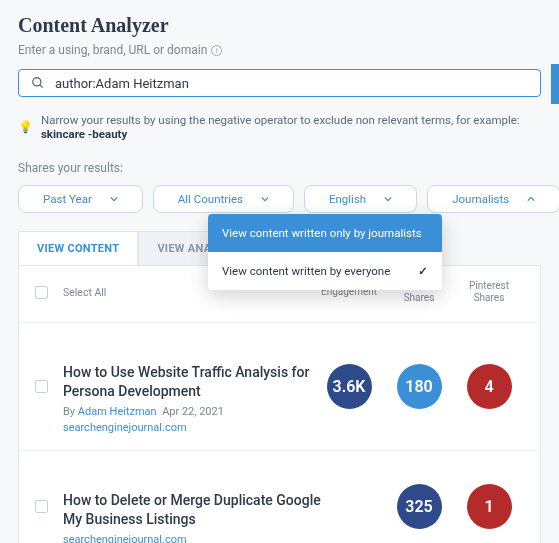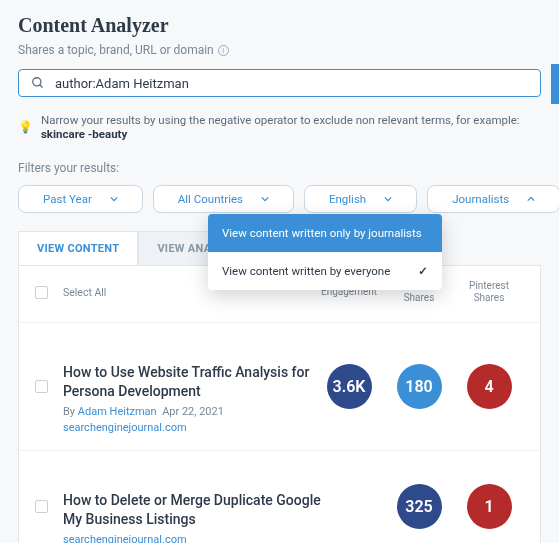--- a/index.html
+++ b/index.html
@@ -47,42 +47,42 @@
   
   .right-peek { position: absolute; top: 64px; right: 0; width: 8px; height: 40px; background: #3b8fd6; }
 </style>
 </head>
 <body>
 
 <div class="page">
 
   <div class="title">Content Analyzer</div>
   <div class="subtitle">
-    <span>Shares a topic, brand, URL or domain</span>
+    <span>Enter a using, brand, URL or domain</span>
     <span class="info-icon">i</span>
   </div>
 
   <div class="search-row">
     <div class="search-box">
       <svg width="14" height="14" viewBox="0 0 24 24" fill="none" stroke="#5a6b7b" stroke-width="2.2">
           <circle cx="10" cy="10" r="7"></circle>
           <line x1="20" y1="20" x2="15" y2="15"></line>
         </svg>
       <input class="search-input" value="author:Adam Heitzman" style="">
     </div>
   </div>
 
   <div class="tip-row">
     <span class="bulb">💡</span>
     <span>
       <span>Narrow your results by using the negative operator to exclude non relevant terms, for example: </span><strong>skincare -beauty</strong>
     </span>
   </div>
 
-  <div class="filter-label">Filters your results:</div>
+  <div class="filter-label">Shares your results:</div>
 
   <div class="filter-row">
     <div class="filter-chip">
       <span>Past Year</span>
       <svg class="chev" viewBox="0 0 10 10">
           <path d="M1 3 L5 7 L9 3" fill="none" stroke="#3b8fd6" stroke-width="1.6"></path>
         </svg>
     </div>
     <div class="filter-chip">
       <span>All Countries</span>

